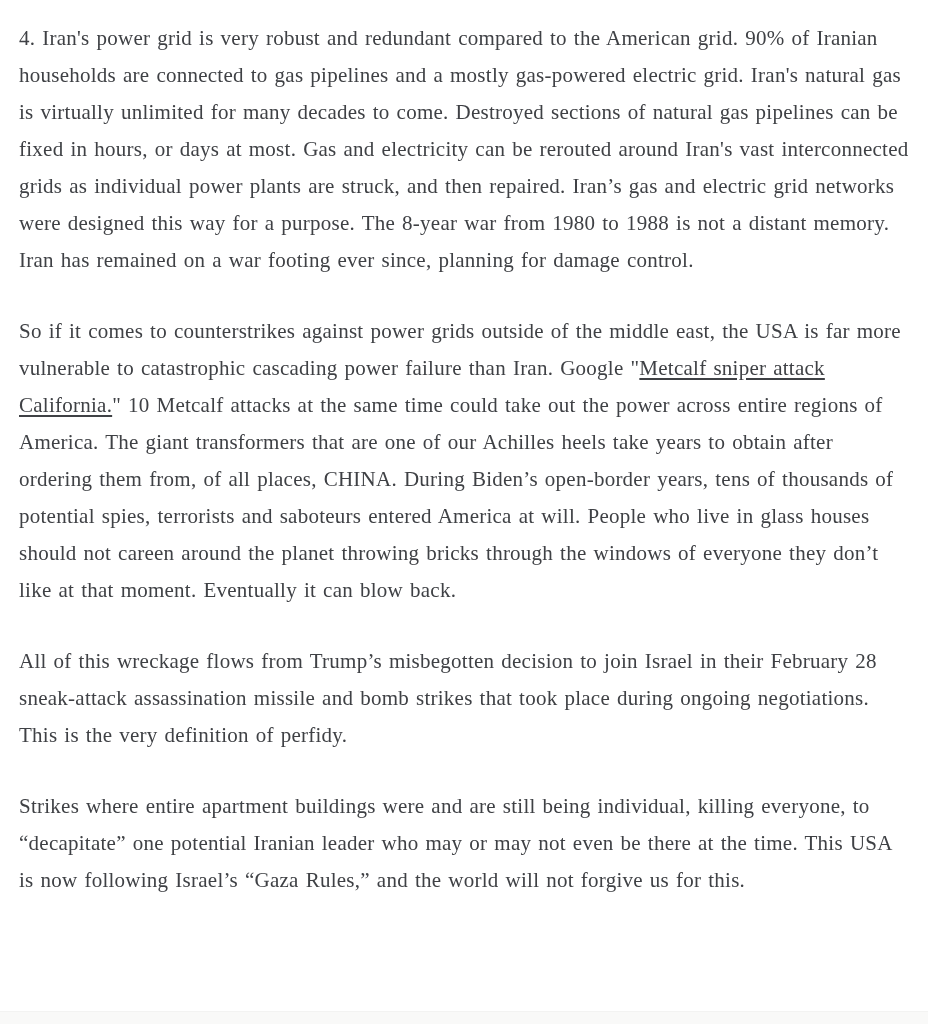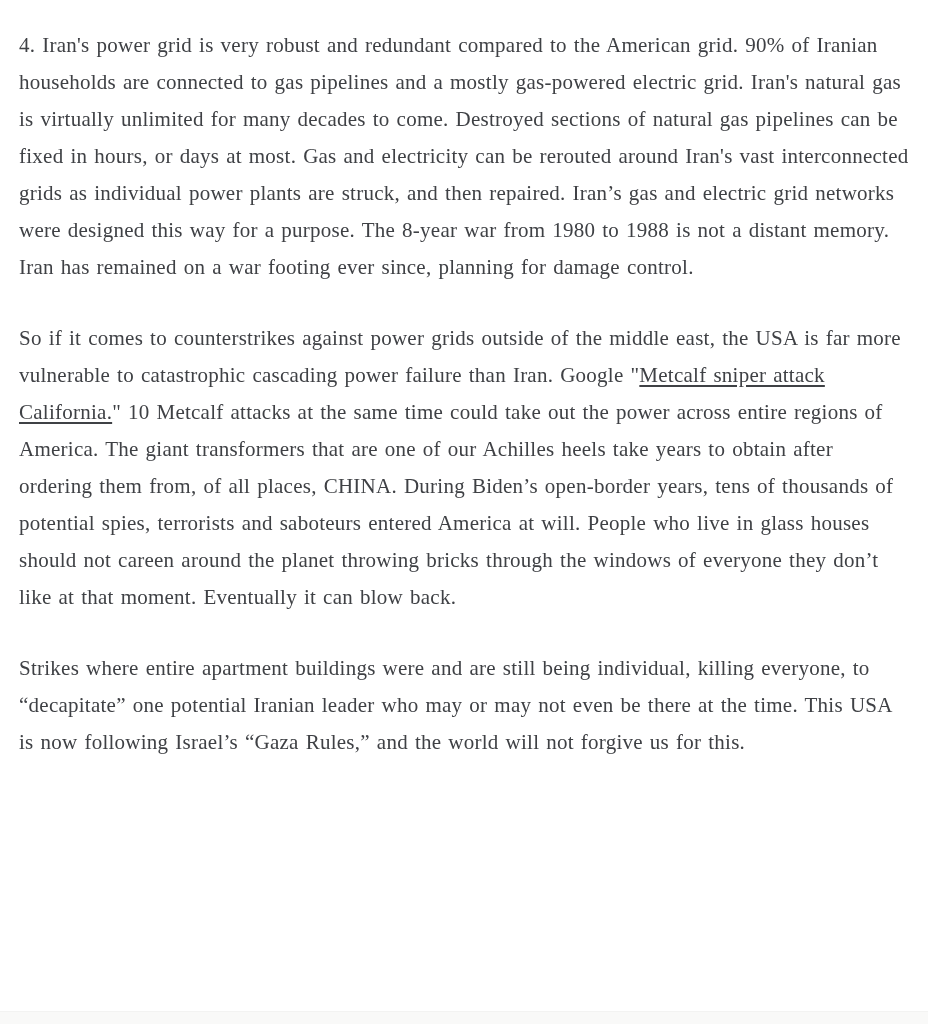--- a/index.html
+++ b/index.html
@@ -16,21 +16,21 @@
   .article {
     padding: 11px 19px 0 19px;
     max-width: 928px;
     color: #3f4145;
     font-size: 21px;
     line-height: 37px;
     letter-spacing: 0.25px;
     word-spacing: 1.5px;
   }
   .article p {
-    margin: 16px 0 34px 0;
+    margin: 9px 0 34px 0;
     text-align: left;
   }
   .article a {
     color: #3f4145;
     text-decoration: underline;
     text-underline-offset: 3px;
     cursor: pointer;
   }
   .bottom-band {
     position: absolute;
@@ -44,18 +44,19 @@
 </style>
 </head>
 <body>
 
 <div class="article">
 
   <p>4. Iran's power grid is very robust and redundant compared to the American grid. 90% of Iranian households are connected to gas pipelines and a mostly gas-powered electric grid. Iran's natural gas is virtually unlimited for many decades to come. Destroyed sections of natural gas pipelines can be fixed in hours, or days at most. Gas and electricity can be rerouted around Iran's vast interconnected grids as individual power plants are struck, and then repaired. Iran’s gas and electric grid networks were designed this way for a purpose. The 8-year war from 1980 to 1988 is not a distant memory. Iran has remained on a war footing ever since, planning for damage control.</p>
 
   <p><span>So if it comes to counterstrikes against power grids outside of the middle east, the USA is far more vulnerable to catastrophic cascading power failure than Iran. Google "</span><a>Metcalf sniper attack California.</a><span>" 10 Metcalf attacks at the same time could take out the power across entire regions of America. The giant transformers that are one of our Achilles heels take years to obtain after ordering them from, of all places, CHINA. During Biden’s open-border years, tens of thousands of potential spies, terrorists and saboteurs entered America at will. People who live in glass houses should not careen around the planet throwing bricks through the windows of everyone they don’t like at that moment. Eventually it can blow back.</span></p>
 
+  <p>All of this wreckage flows from Trump’s misbegotten decision to join Israel in their February 28 sneak-attack assassination missile and bomb strikes that took place during ongoing negotiations. This is the very definition of perfidy.</p>
 
   <p>Strikes where entire apartment buildings were and are still being individual, killing everyone, to “decapitate” one potential Iranian leader who may or may not even be there at the time. This USA is now following Israel’s “Gaza Rules,” and the world will not forgive us for this.</p>
 
 </div>
 
 <div class="bottom-band"></div>
 
 </body></html>

